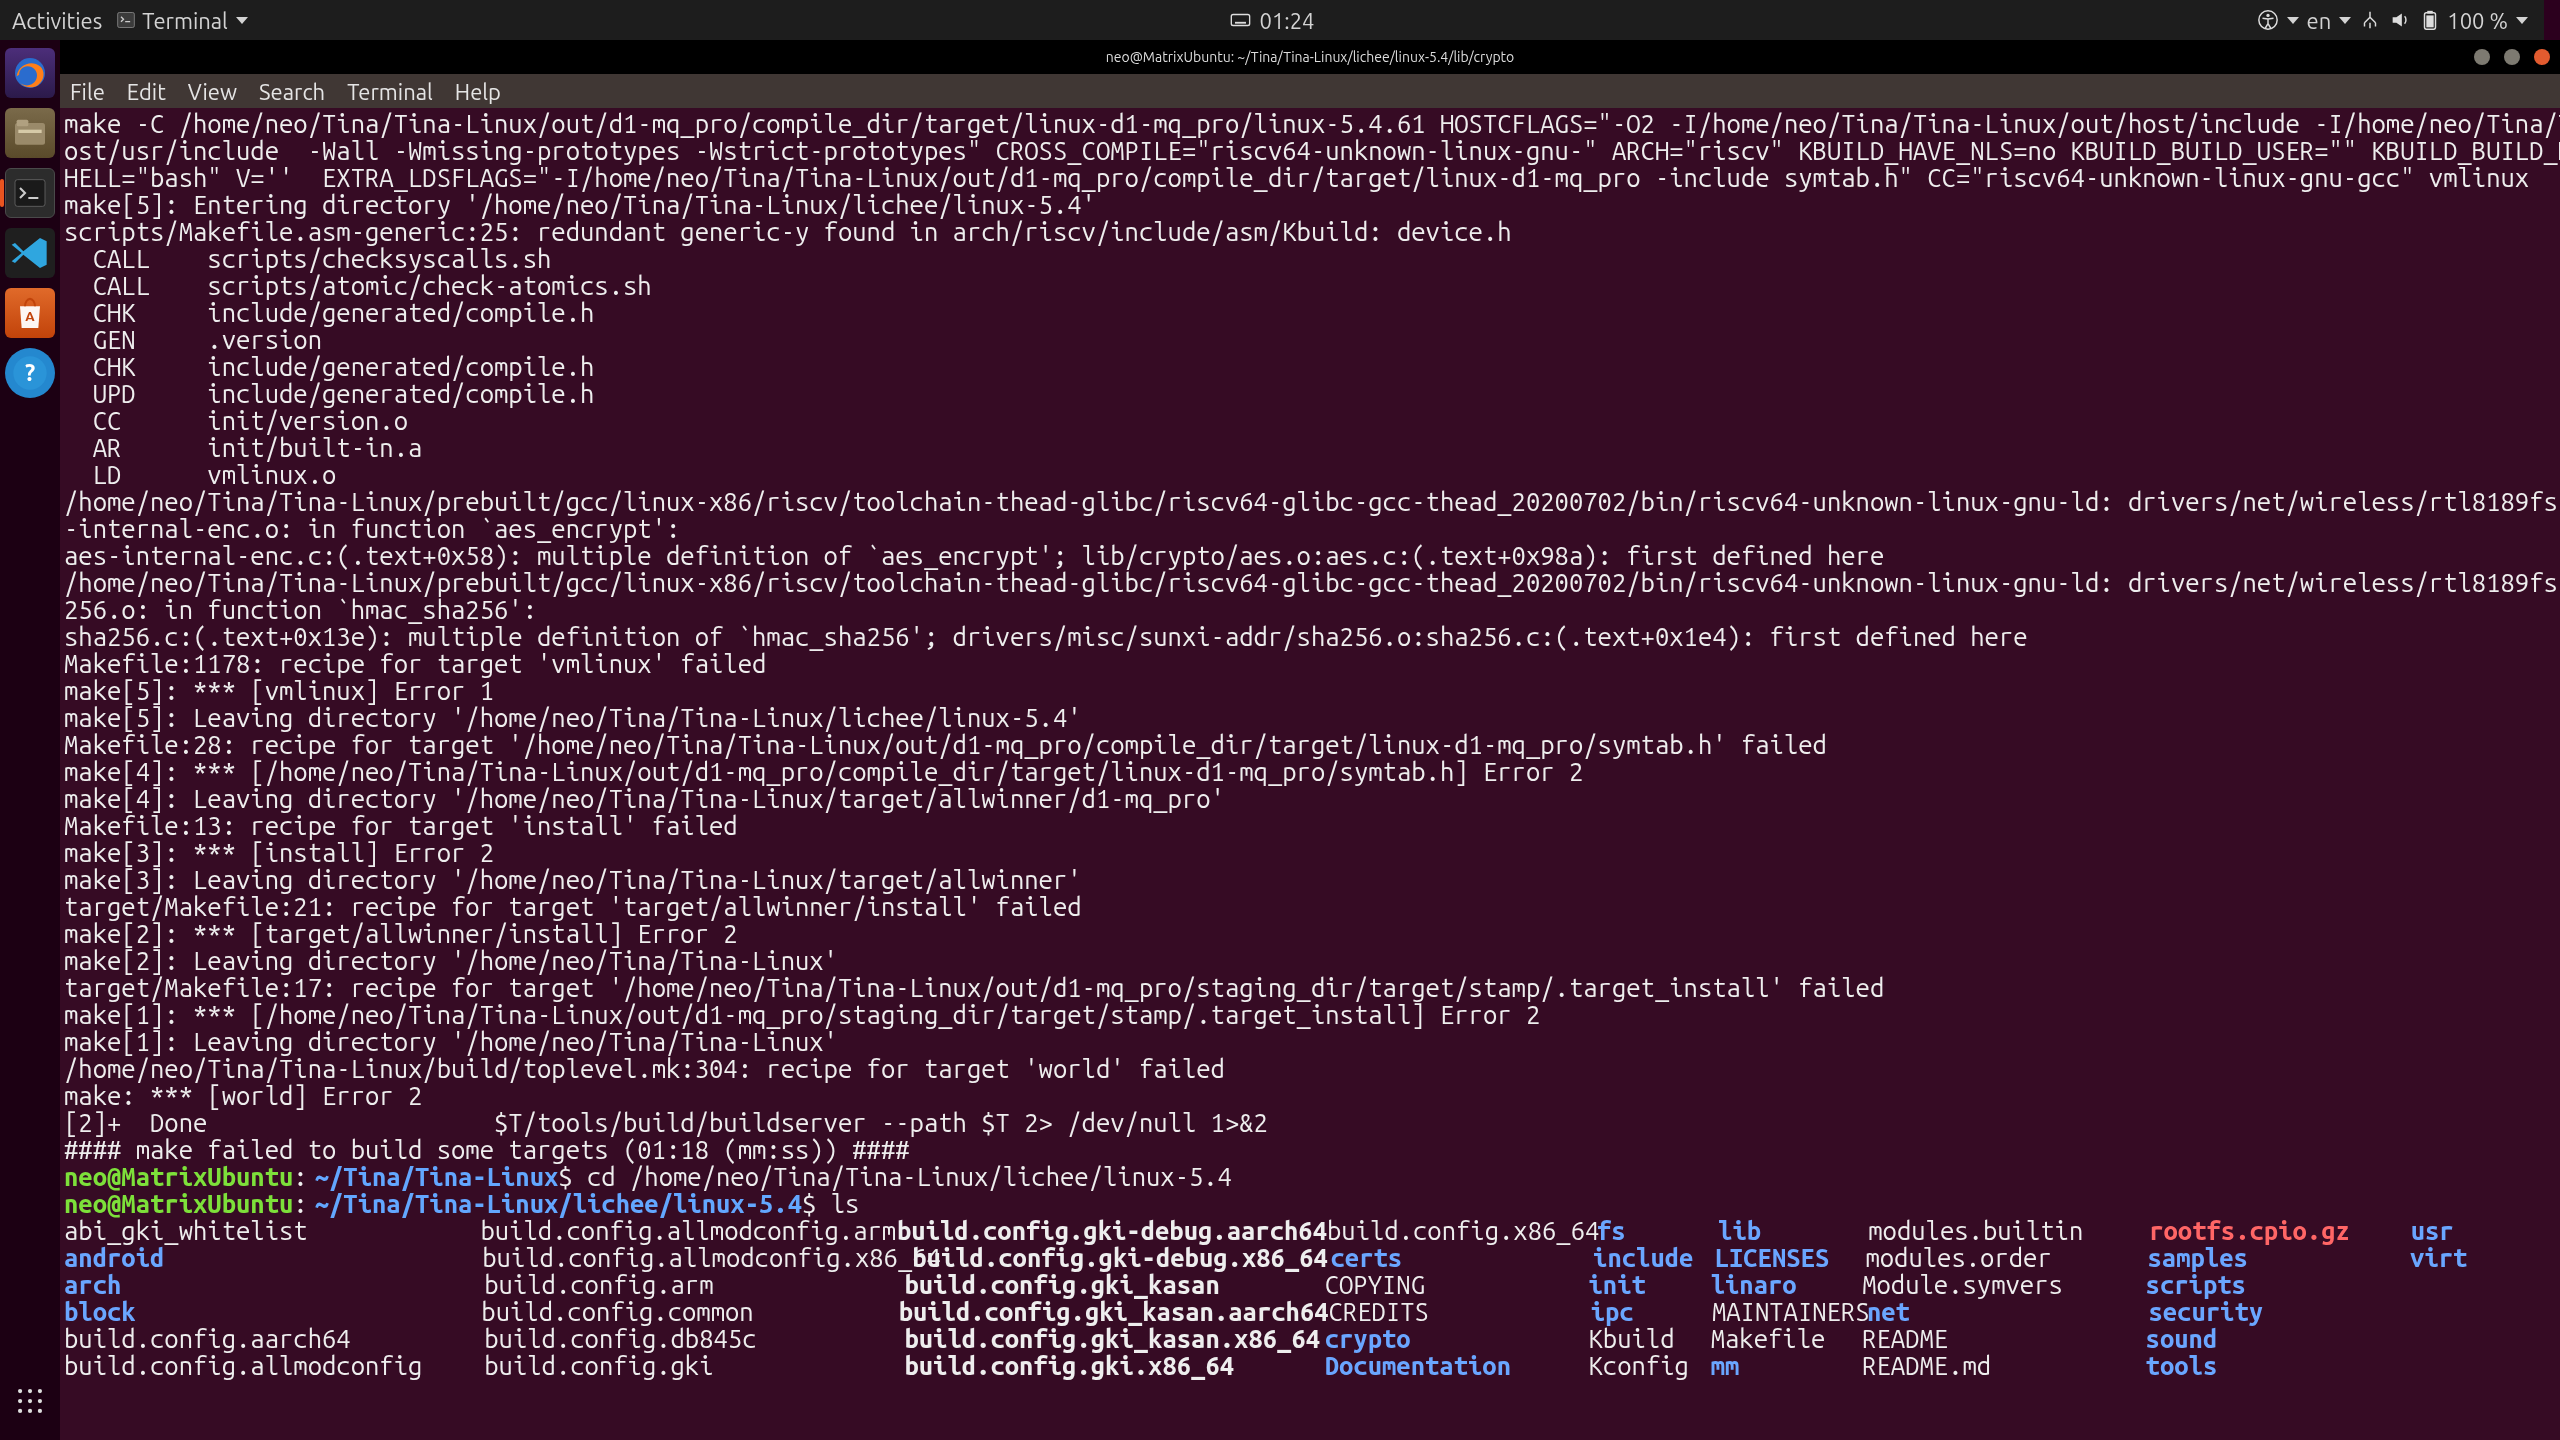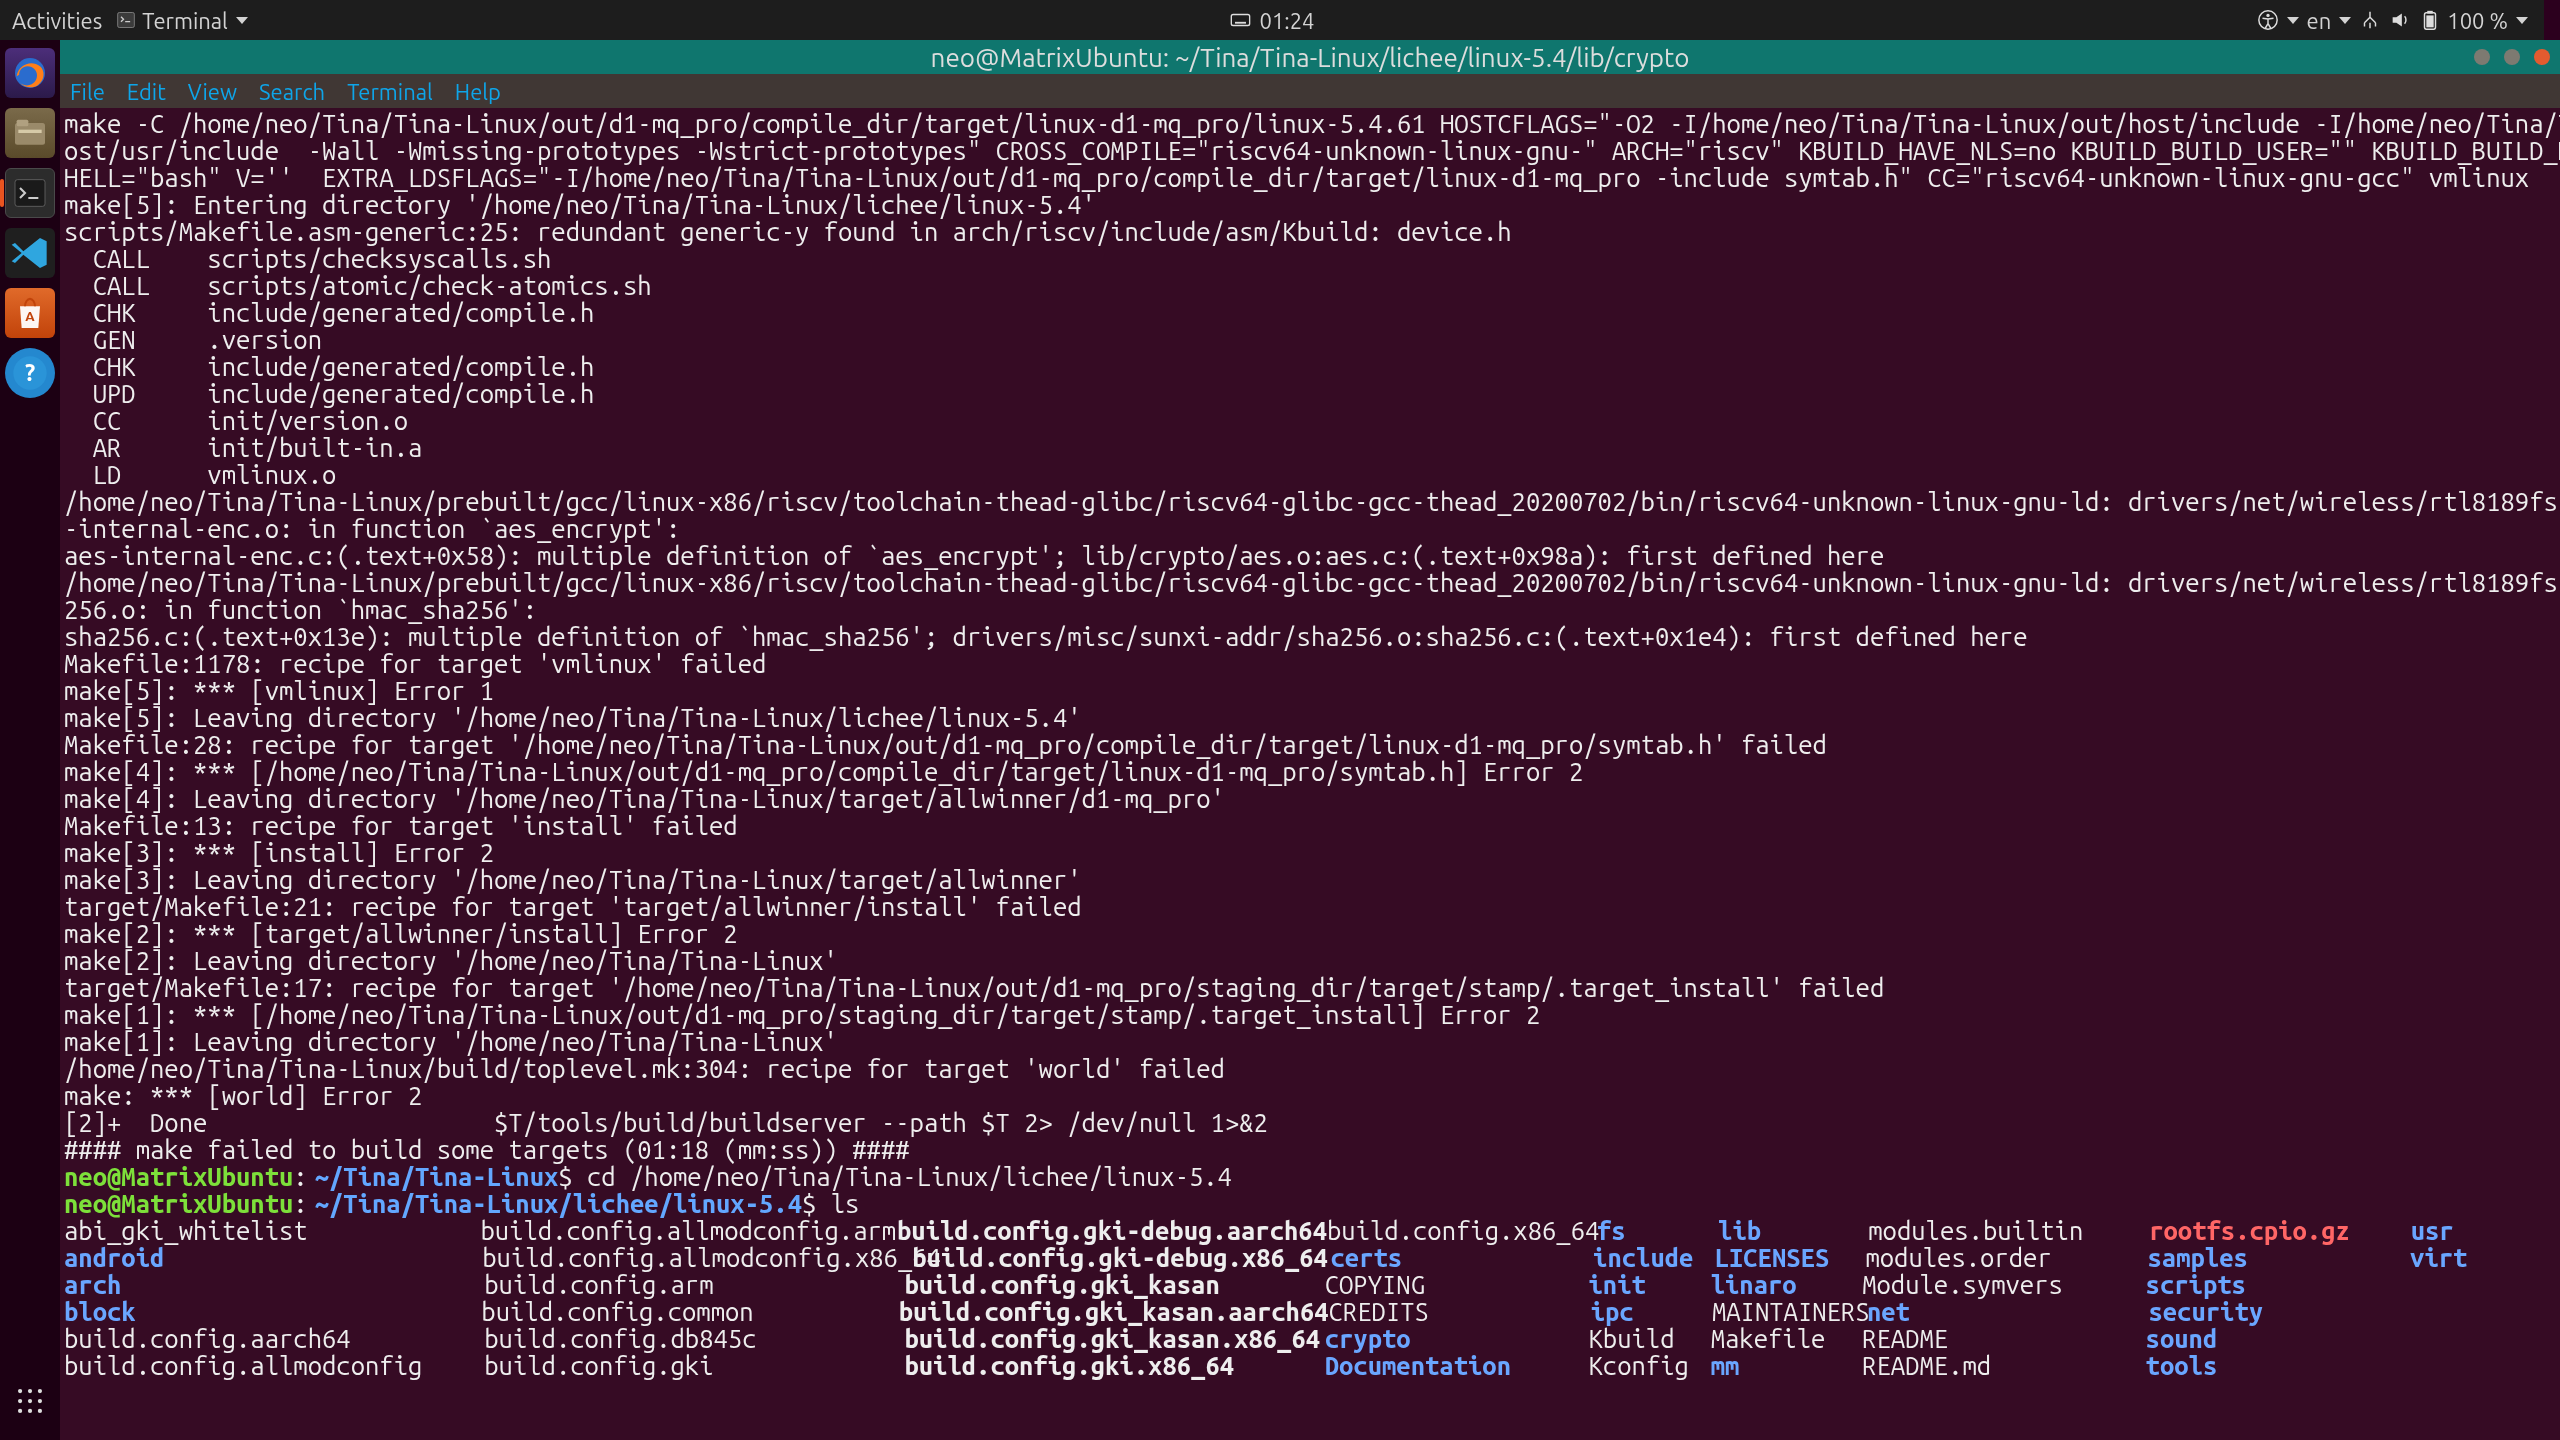--- a/index.html
+++ b/index.html
@@ -23,27 +23,27 @@
 .apps-button { width:50px; height:50px; display:flex; align-items:center; justify-content:center; margin-bottom:14px;}
 .apps-button svg { width:34px; height:34px; }
 .dock-item.firefox { background:linear-gradient(#4c2e7a,#2b1a4a); }
 .dock-item.files { background:linear-gradient(#7a6a4a,#5a4a2a); }
 .dock-item.term { background:#2c2c2c; border:1px solid #4a4a4a;}
 .dock-item.vscode { background:#1f1f1f;}
 .dock-item.store { background:linear-gradient(#e06a2a,#c2430a);}
 .dock-item.help { background:#2488cf; border-radius:50%;}
 
 
-.win-title { position:absolute; left:60px; right:0; top:40px; height:34px; background:#0f766e; color:#ddd; display:flex; align-items:center; justify-content:center; font-size:26px;}
+.win-title { position:absolute; left:60px; right:0; top:40px; height:34px; background:#000000; color:#ddd; display:flex; align-items:center; justify-content:center; font-size:14px;}
 .win-title .controls { position:absolute; right:10px; display:flex; gap:14px;}
 .win-title .ctl { width:16px; height:16px; border-radius:50%; }
 .ctl.min{background:#7d7a71;} .ctl.max{background:#7d7a71;} .ctl.close{background:#e25b2f;}
 
 
-.menu-bar { position:absolute; left:60px; right:0; top:74px; height:34px; background:#403734; color:#0ea5e9; display:flex; align-items:center; gap:22px; padding-left:10px; font-size:22px;}
+.menu-bar { position:absolute; left:60px; right:0; top:74px; height:34px; background:#403734; color:#e5e5e5; display:flex; align-items:center; gap:22px; padding-left:10px; font-size:22px;}
 .menu-bar span{cursor:pointer;}
 
 
 .terminal {
   position:absolute; left:60px; right:0; top:108px; bottom:0; background:#360b24; color:#eee;
   font-family:"Ubuntu Mono","DejaVu Sans Mono","Consolas",monospace;
   font-size:25.6px; line-height:27px; white-space:pre; overflow:hidden; padding:2px 4px;
 }
 .terminal .line{white-space:pre;}
 .p-user{color:#7de03a;font-weight:bold;}

